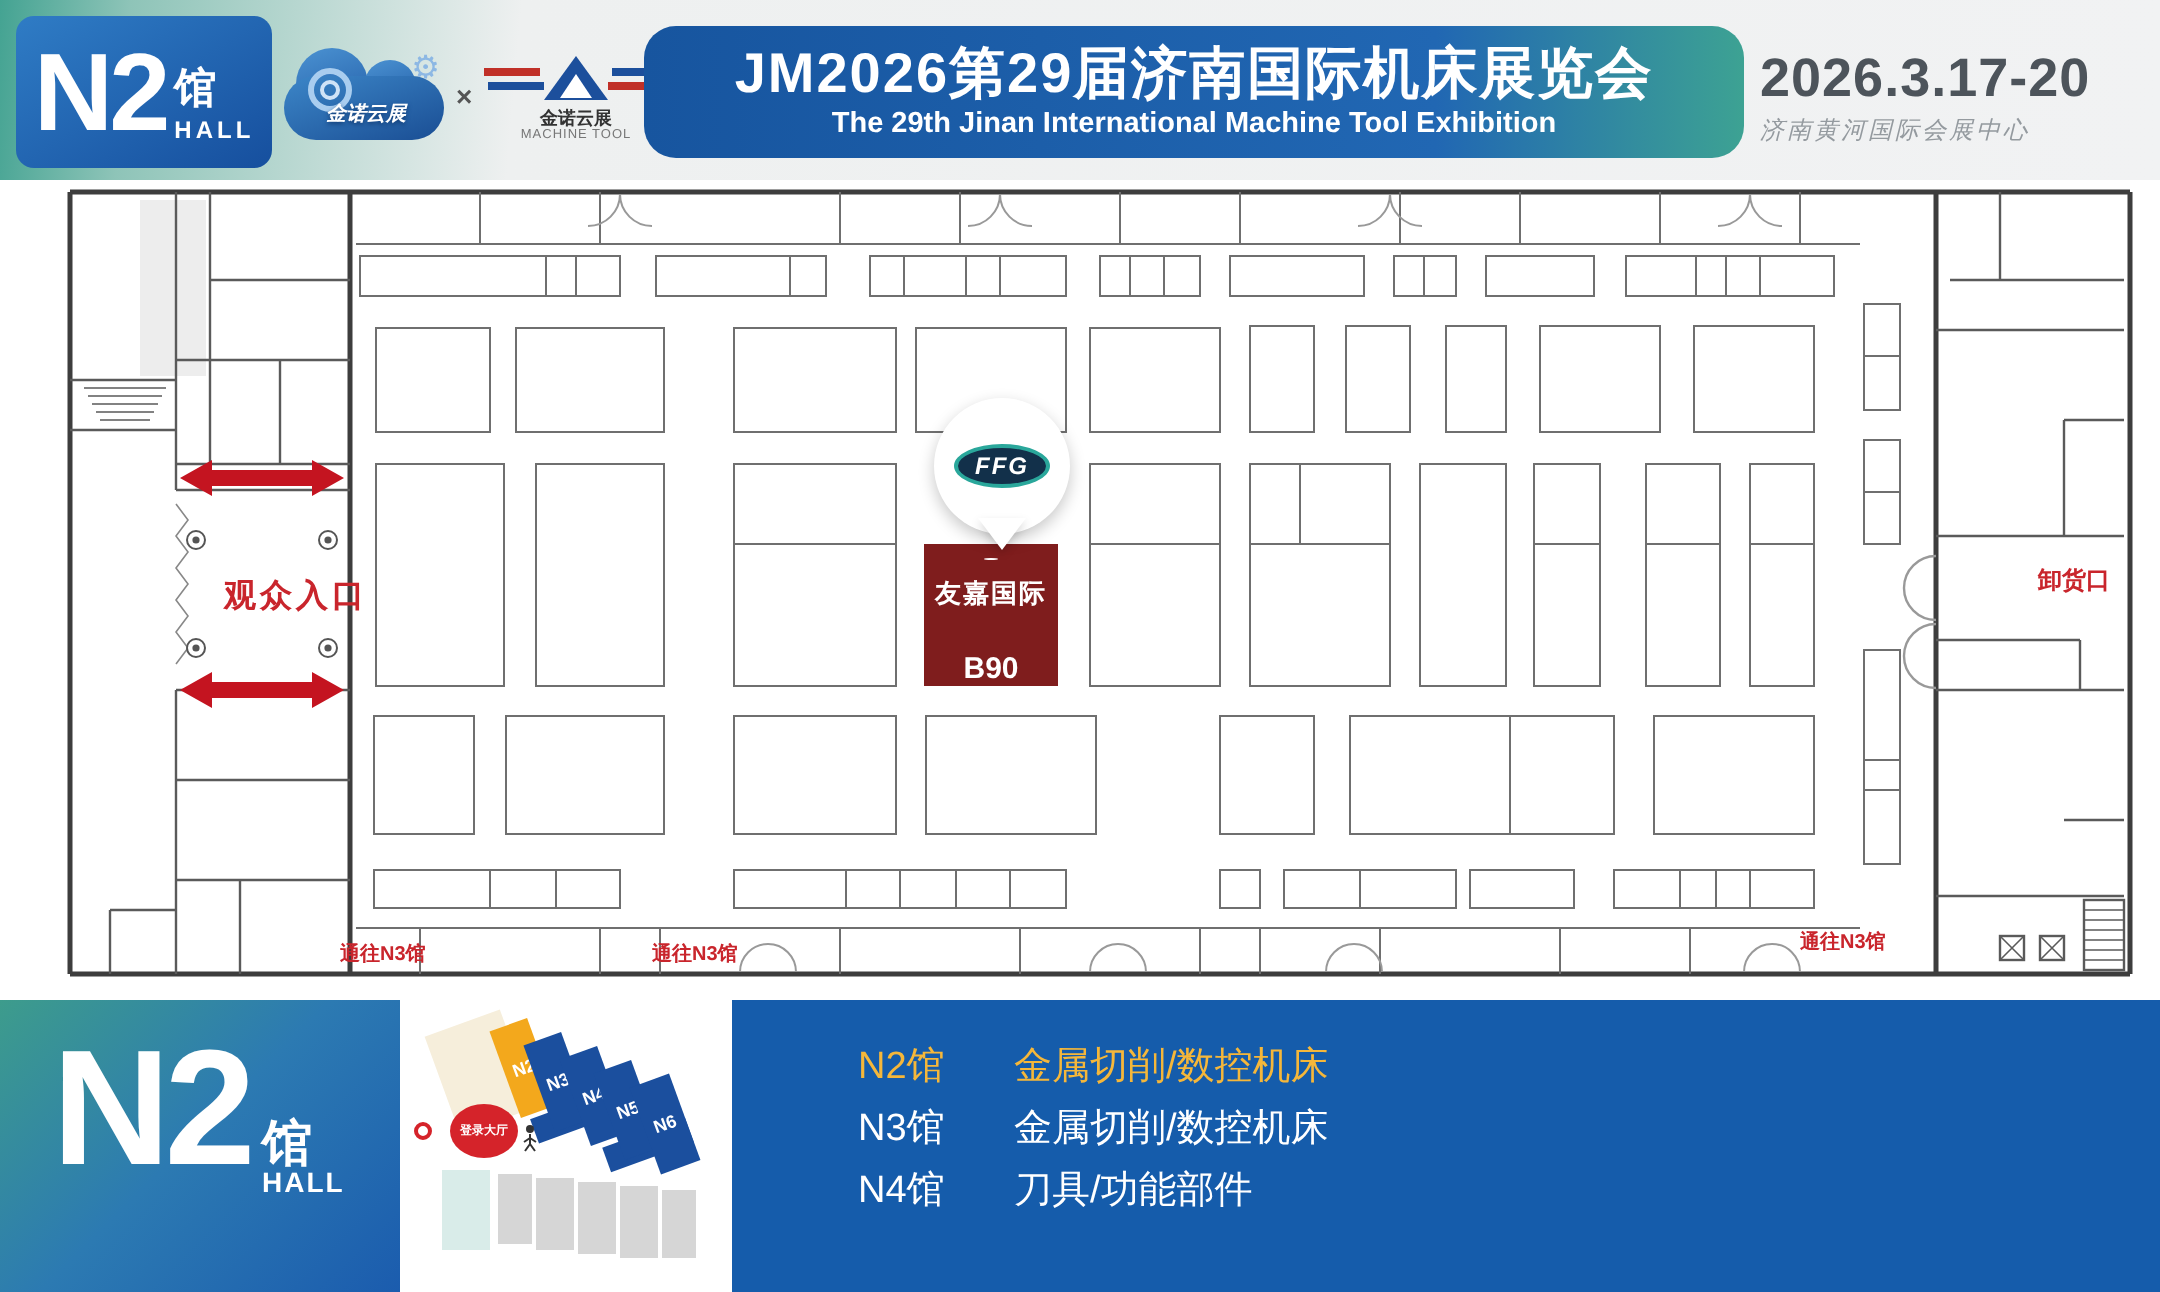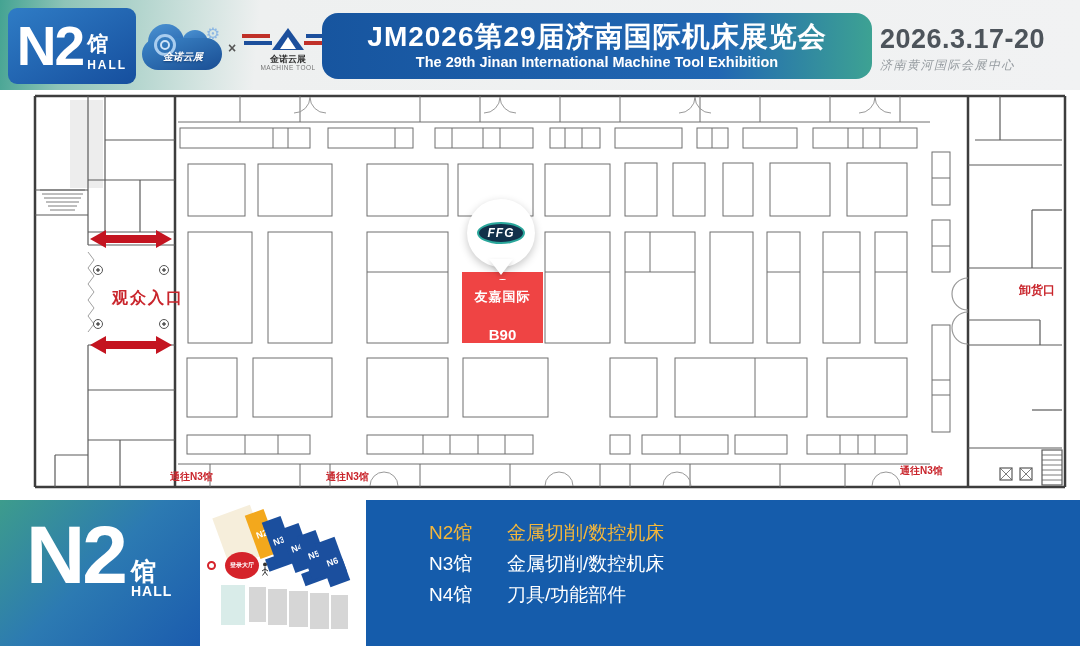--- a/index.html
+++ b/index.html
@@ -47,21 +47,21 @@
   .title-en{font-size:14.5px;font-weight:700;margin-top:1px;}
 
   .date-block{position:absolute;left:880px;top:24px;}
   .date-main{font-size:27px;font-weight:800;color:#4d545b;letter-spacing:.5px;}
   .date-venue{font-size:12px;color:#949a9f;letter-spacing:1.5px;margin-top:2px;font-style:italic;}
 
   
   .plan{position:absolute;left:0;top:90px;width:1080px;height:410px;background:#fff;}
   .red-label{position:absolute;color:#c9252c;font-weight:700;white-space:nowrap;}
 
-  .booth-teal{position:absolute;left:462px;top:272px;width:81px;height:71px;background:#ef4444;
+  .booth-teal{position:absolute;left:462px;top:272px;width:67px;height:71px;background:#7f1d1d;
     display:flex;flex-direction:column;align-items:center;color:#fff;}
   .booth-dot{width:7px;height:7px;border-radius:50%;background:#fff;margin-top:7px;}
   .booth-name{font-size:13px;font-weight:700;margin-top:8px;letter-spacing:1px;}
   .booth-no{font-size:15px;font-weight:700;margin-top:20px;}
 
   .pin{position:absolute;left:467px;top:199px;width:68px;height:68px;text-decoration:underline;}
   .pin-circle{position:absolute;left:0;top:0;width:68px;height:68px;border-radius:50%;background:#fff;
     box-shadow:0 3px 8px rgba(0,0,0,.22);}
   .pin-tail{position:absolute;left:22px;top:60px;width:0;height:0;border-left:12px solid transparent;
     border-right:12px solid transparent;border-top:16px solid #fff;filter:drop-shadow(0 2px 2px rgba(0,0,0,.15));}

